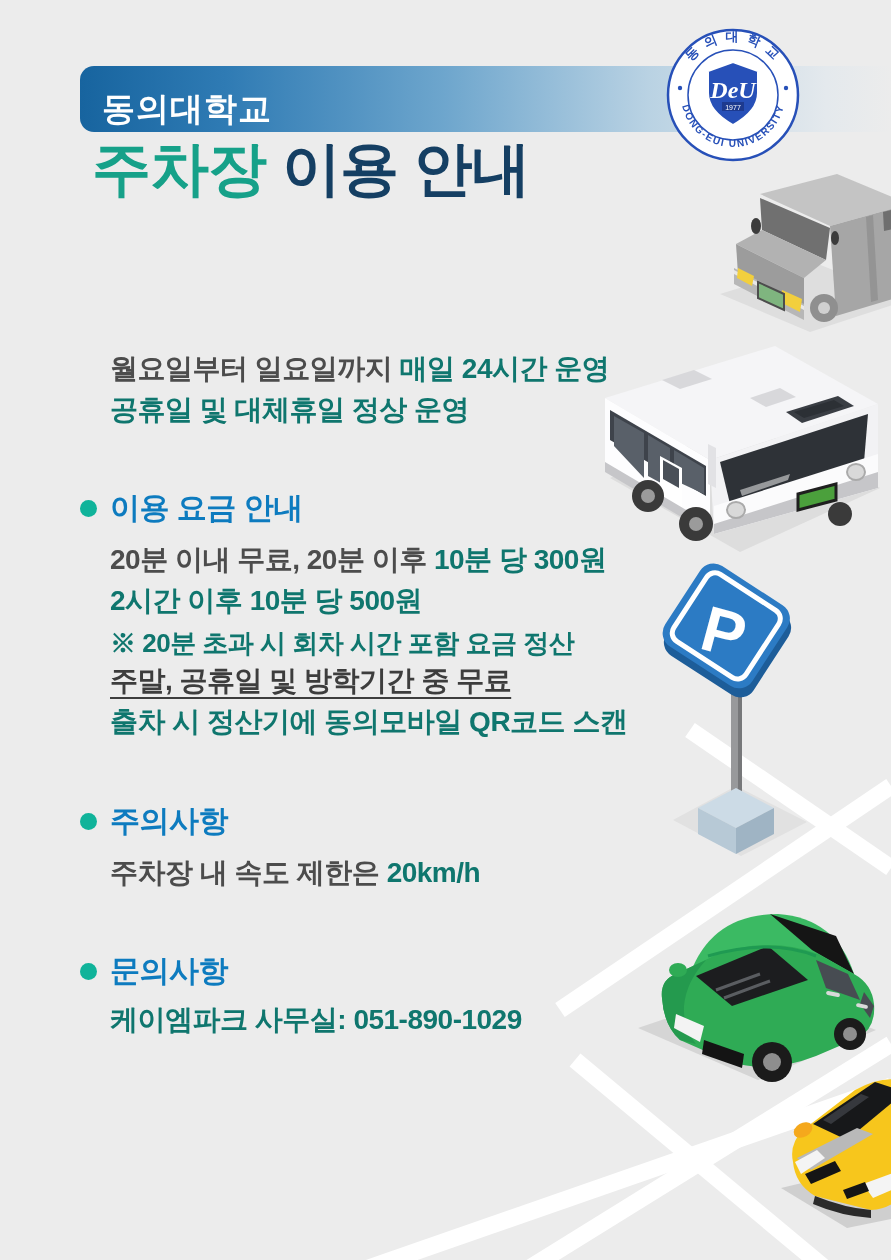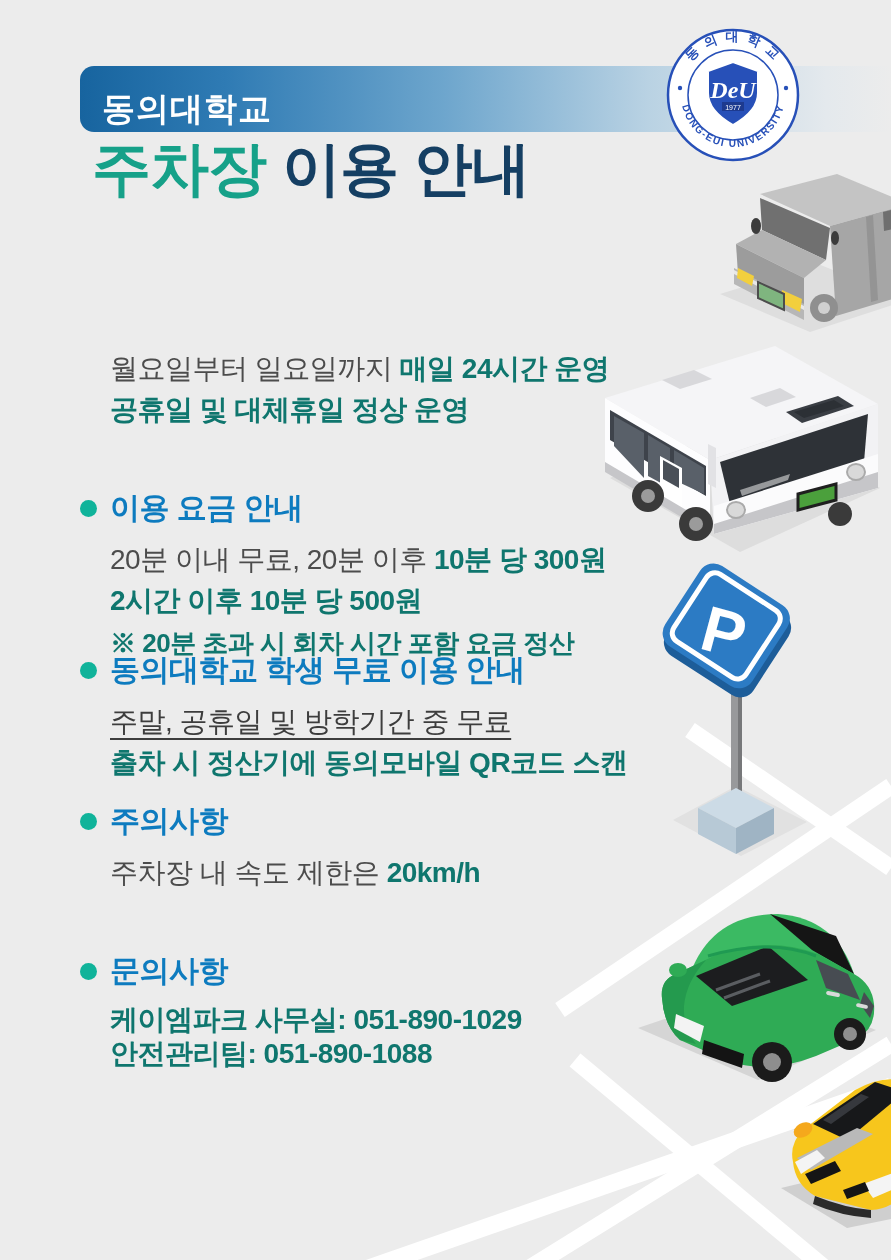--- a/index.html
+++ b/index.html
@@ -23,21 +23,21 @@
   .headline .rest{color:#153f63;margin-left:16px;}
   
   .intro{position:absolute;left:79px;top:218px;margin:0;font-size:23px;color:#4a4a4a;line-height:1.6;}
   
   .section{position:absolute;left:80px;width:580px;}
   .sec-head{display:flex;align-items:center;}
   .bullet{width:17px;height:17px;border-radius:50%;background:#10b39a;flex:0 0 17px;margin-right:13px;}
   .sec-title{margin:0;font-size:30px;font-weight:800;color:#0d7bbf;letter-spacing:-0.5px;}
   .sec-body{margin:11px 0 0 30px;}
   .line{margin:0;font-size:28px;line-height:1.45;letter-spacing:-0.5px;}
-  .line .r{color:#4c4c4c;font-weight:400;}
+  .line .r{color:#4c4c4c;font-weight:700;}
   .line .b{color:#0f766e;font-weight:700;}
   .line.underline .r,.line.underline .b{
     color:#3d3d3d;
     text-decoration:underline;text-decoration-thickness:2px;text-underline-offset:7px;
   }
   .line.note{font-size:26px;line-height:1.5;margin-top:3px;}
   .section.tight .line{line-height:1.2;}
   
   .gfx{position:absolute;pointer-events:none;}
 </style>
@@ -200,24 +200,20 @@
           <span class="bullet"></span>
           <h2 class="sec-title">이용 요금 안내</h2>
         </div>
         <div class="sec-body">
           <p class="line"><span class="r">20분 이내 무료, 20분 이후 </span><span class="b">10분 당 300원</span></p>
           <p class="line"><span class="b">2시간 이후 10분 당 500원</span></p>
           <p class="line note"><span class="b">※ 20분 초과 시 회차 시간 포함 요금 정산</span></p>
         </div>
       </div>
       <div class="section" style="top: 650px;">
-        <div class="sec-head">
-          <span class="bullet"></span>
-          <h2 class="sec-title">동의대학교 학생 무료 이용 안내</h2>
-        </div>
         <div class="sec-body">
           <p class="line underline"><span class="r">주말, 공휴일 및 방학기간 중 무료</span></p>
           <p class="line"><span class="b">출차 시 정산기에 동의모바일 QR코드 스캔</span></p>
         </div>
       </div>
       <div class="section" style="top: 801px;">
         <div class="sec-head">
           <span class="bullet"></span>
           <h2 class="sec-title">주의사항</h2>
         </div>
@@ -225,18 +221,17 @@
           <p class="line"><span class="r">주차장 내 속도 제한은 </span><span class="b">20km/h</span></p>
         </div>
       </div>
       <div class="section tight" style="top: 951px;">
         <div class="sec-head">
           <span class="bullet"></span>
           <h2 class="sec-title">문의사항</h2>
         </div>
         <div class="sec-body">
           <p class="line"><span class="b">케이엠파크 사무실: 051-890-1029</span></p>
-          <p class="line"><span class="b">안전관리팀: 051-890-1088</span></p>
         </div>
       </div>
     </div>
 
 </div>
 
 </body></html>

